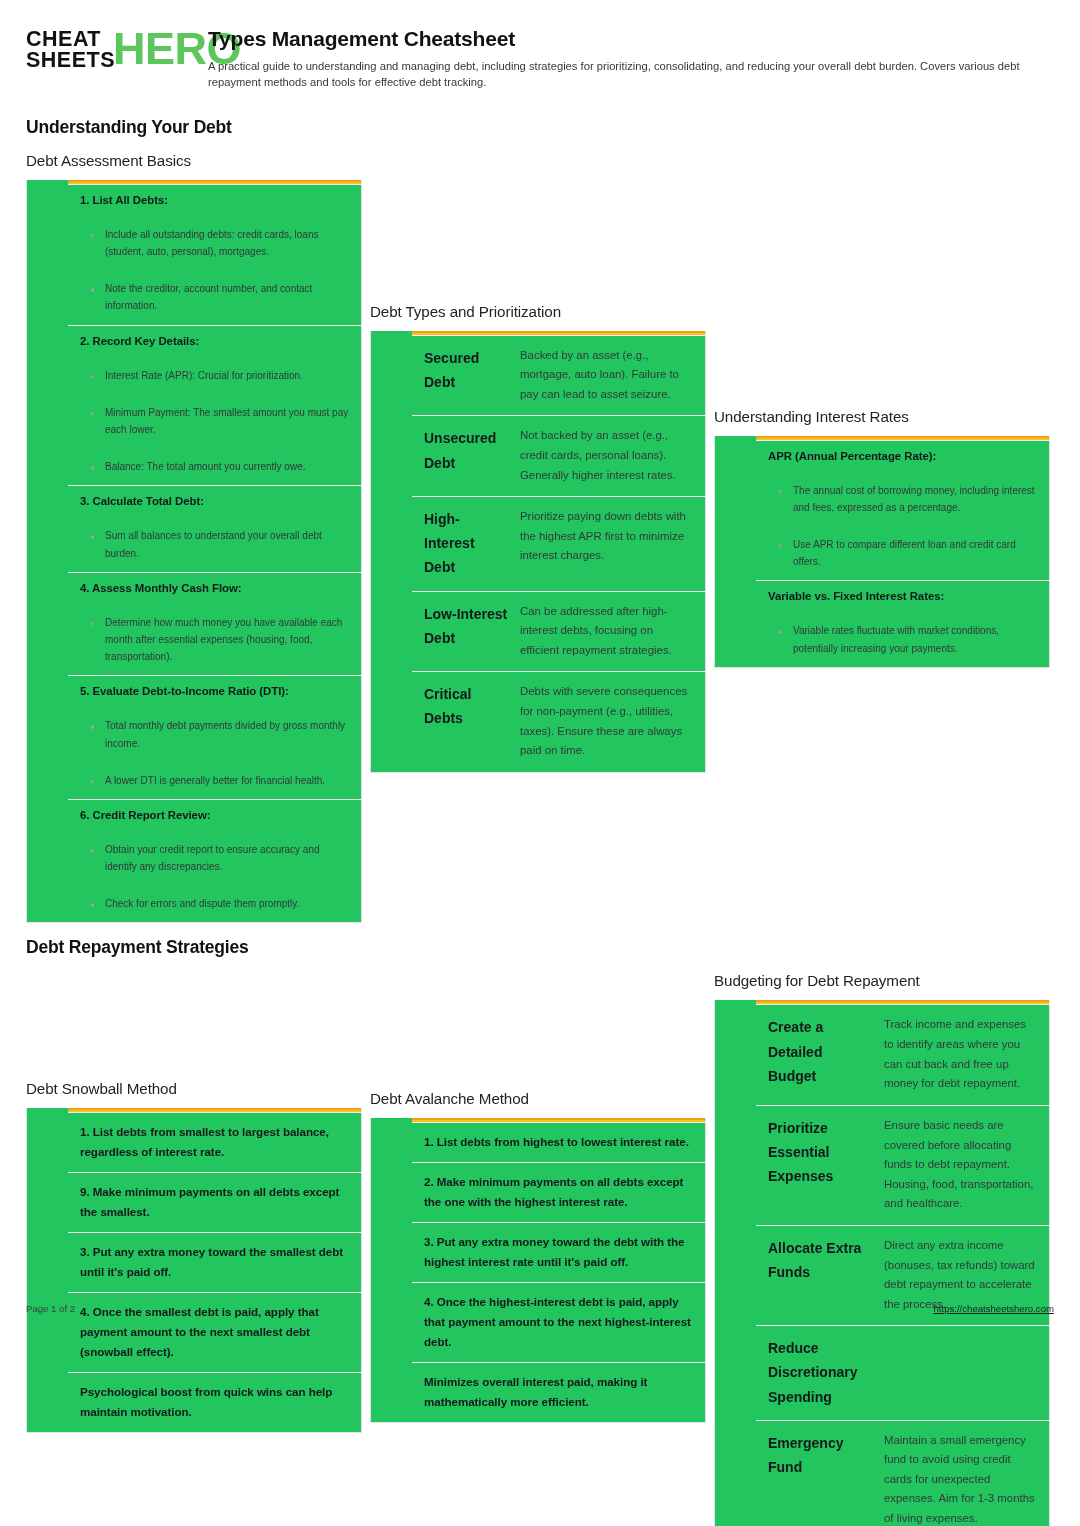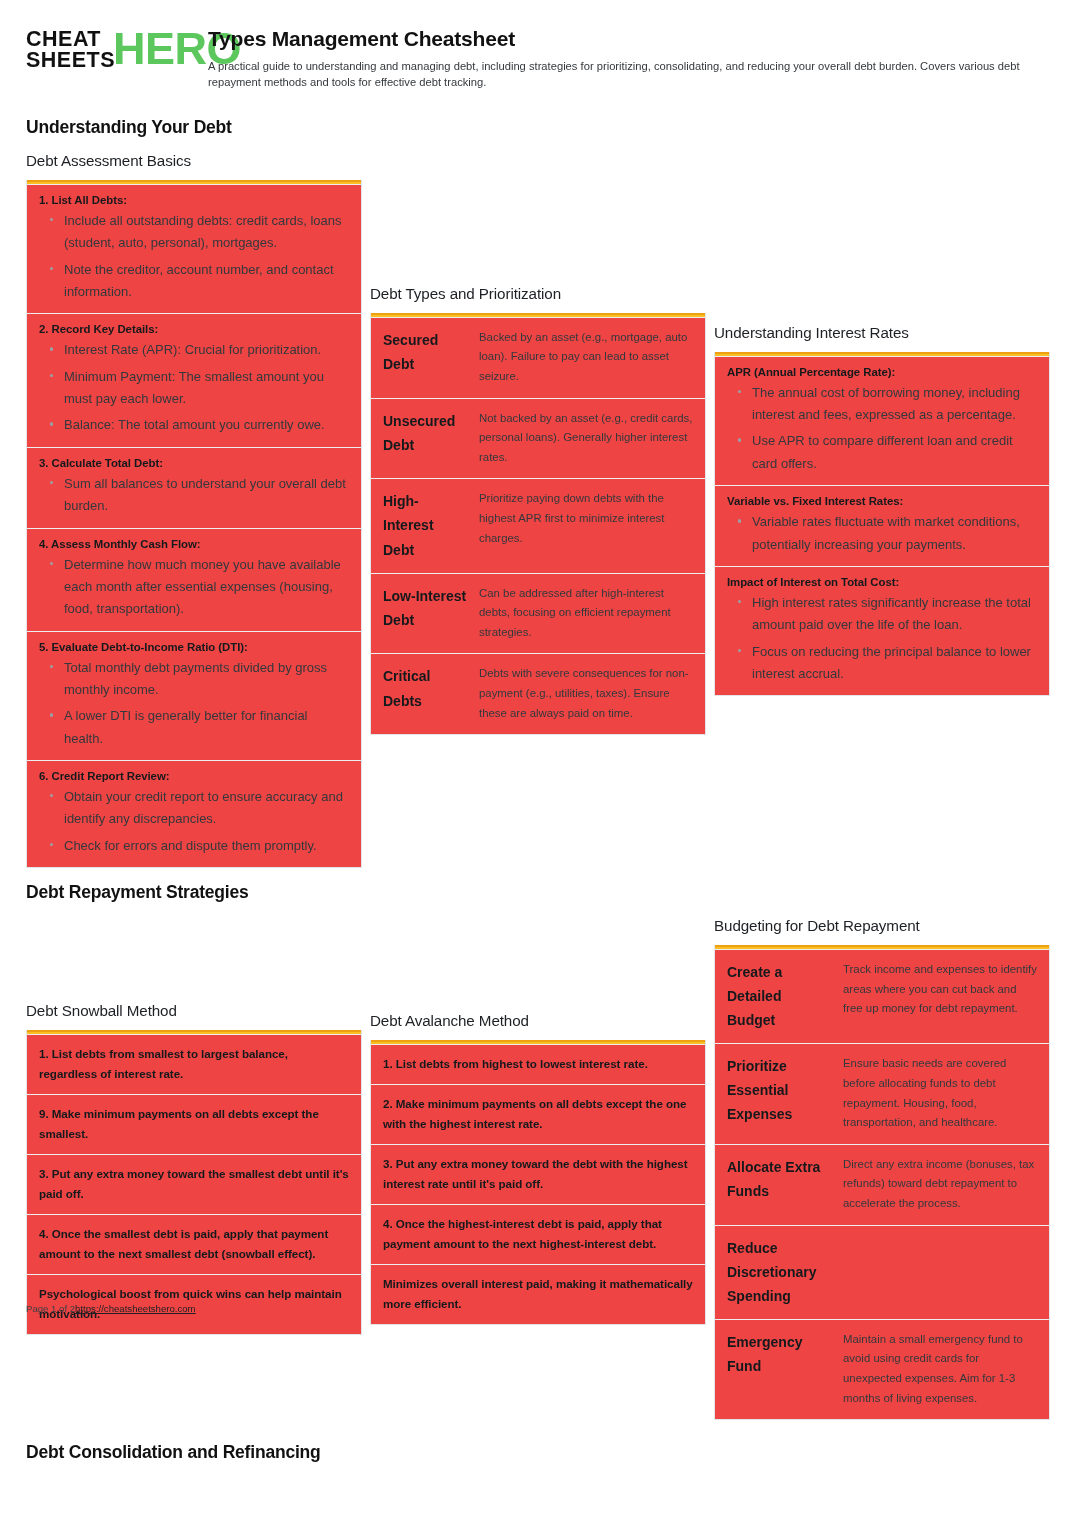--- a/index.html
+++ b/index.html
@@ -92,21 +92,22 @@
     font-size: 15.2px;
     font-weight: normal;
     color: #1d2024;
     margin-bottom: 11px;
     letter-spacing: -0.1px;
   }
 
   .card {
     border: 1px solid #e2e4e7;
     border-top: none;
-    background: #ef4444;
+    background: #22c55e;
+    padding-left: 41px;
   }
   .card-accent {
     height: 4px;
     background: linear-gradient(to bottom, #eda012 0%, #eda012 45%, #fbbf24 45%, #fbbf24 100%);
   }
 
   
   .row {
     border-top: 1px solid #eceef0;
     padding: 9px 12px 10px 12px;
@@ -118,24 +119,24 @@
     font-weight: bold;
     color: #16191c;
     margin-bottom: 3px;
     letter-spacing: -0.05px;
   }
 
   ul.bullets { list-style: none; margin: 0; padding: 0; }
   ul.bullets li {
     position: relative;
     padding-left: 25px;
-    font-size: 13px;
+    font-size: 10px;
     line-height: 1.72;
     color: #34383c;
-    margin-top: 4px;
+    margin-top: 20px;
   }
   ul.bullets li::before {
     content: "";
     position: absolute;
     left: 11px;
     top: 8px;
     width: 3.4px;
     height: 3.4px;
     border-radius: 50%;
     background: #9aa0a6;
@@ -176,20 +177,21 @@
 
   .section-gap-top { margin-top: 14px; }
 
   
   .footer {
     position: absolute;
     left: 26px;
     right: 26px;
     bottom: 28px;
     display: flex;
+    justify-content: space-between;
     align-items: baseline;
     font-size: 9.6px;
     color: #3b3f43;
   }
   .footer a {
     color: #1d2024;
     text-decoration: underline;
   }
 </style>
 </head>
@@ -310,27 +312,20 @@
           </ul>
         </div>
 
         <div class="row">
           <div class="row-head">Variable vs. Fixed Interest Rates:</div>
           <ul class="bullets">
             <li>Variable rates fluctuate with market conditions, potentially increasing your payments.</li>
           </ul>
         </div>
 
-        <div class="row">
-          <div class="row-head">Impact of Interest on Total Cost:</div>
-          <ul class="bullets">
-            <li>High interest rates significantly increase the total amount paid over the life of the loan.</li>
-            <li>Focus on reducing the principal balance to lower interest accrual.</li>
-          </ul>
-        </div>
       </div>
     </div>
   </div>
 
   <h2 class="section-title section-gap-top">Debt Repayment Strategies</h2>
 
   <div class="cols">
 
     <div class="col">
       <div class="card-title">Debt Snowball Method</div>

